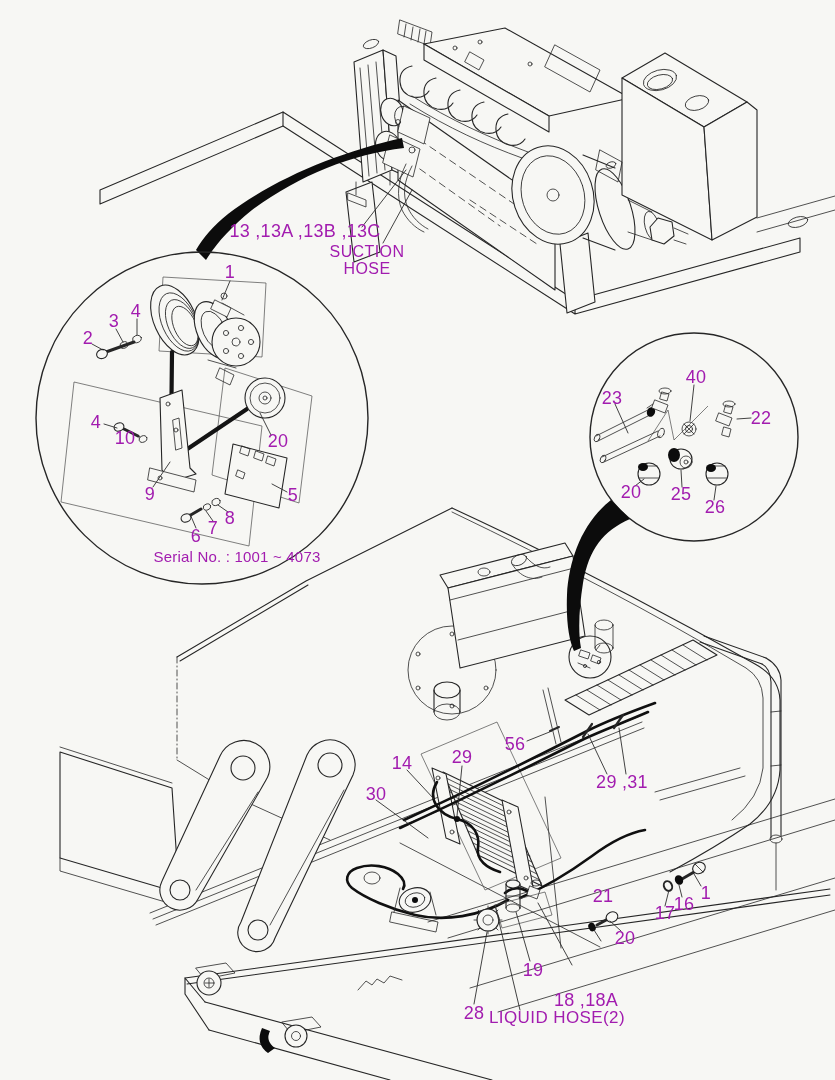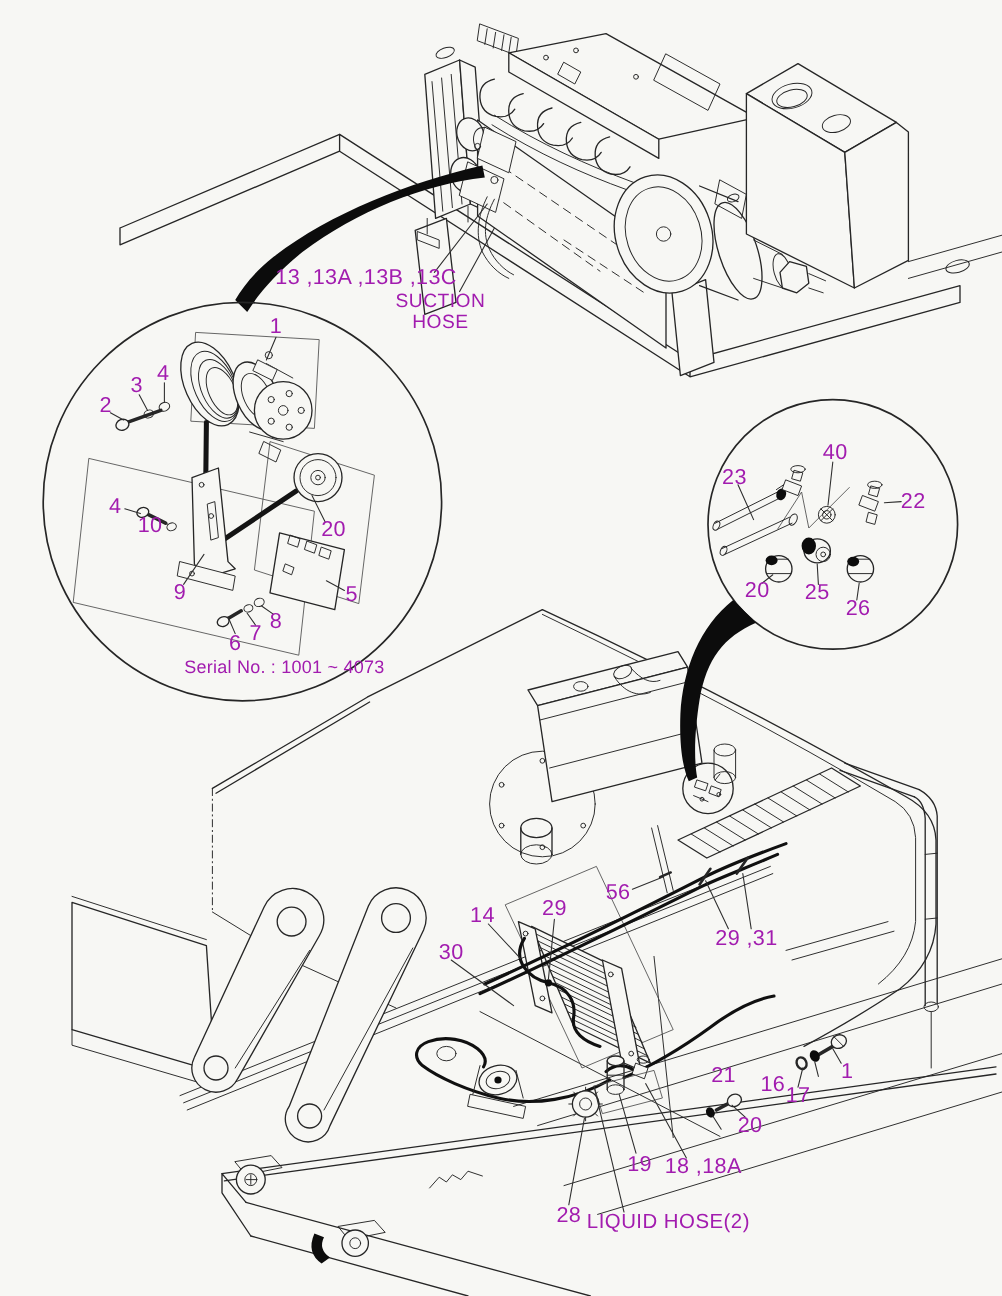--- a/index.html
+++ b/index.html
@@ -394,21 +394,21 @@
   <div class="lbl" style="left:761px;top:418px">22</div>
   <div class="lbl" style="left:631px;top:492px">20</div>
   <div class="lbl" style="left:681px;top:494px">25</div>
   <div class="lbl" style="left:715px;top:507px">26</div>
   <div class="lbl" style="left:515px;top:744px">56</div>
   <div class="lbl" style="left:402px;top:763px">14</div>
   <div class="lbl" style="left:462px;top:757px">29</div>
   <div class="lbl" style="left:376px;top:794px">30</div>
   <div class="lbl" style="left:622px;top:782px">29 ,31</div>
   <div class="lbl" style="left:706px;top:893px">1</div>
-  <div class="lbl" style="left:644px;top:904px">16</div>
+  <div class="lbl" style="left:684px;top:904px">16</div>
   <div class="lbl" style="left:665px;top:913px">17</div>
   <div class="lbl" style="left:625px;top:938px">20</div>
   <div class="lbl" style="left:603px;top:896px">21</div>
-  <div class="lbl" style="left:586px;top:972px">18 ,18A</div>
+  <div class="lbl" style="left:586px;top:1000px">18 ,18A</div>
   <div class="lbl" style="left:533px;top:970px">19</div>
   <div class="lbl" style="left:474px;top:1013px">28</div>
   <div class="lbl liquid" style="left:557px;top:1018px">LIQUID HOSE(2)</div>
 </div>
 
 </body></html>

